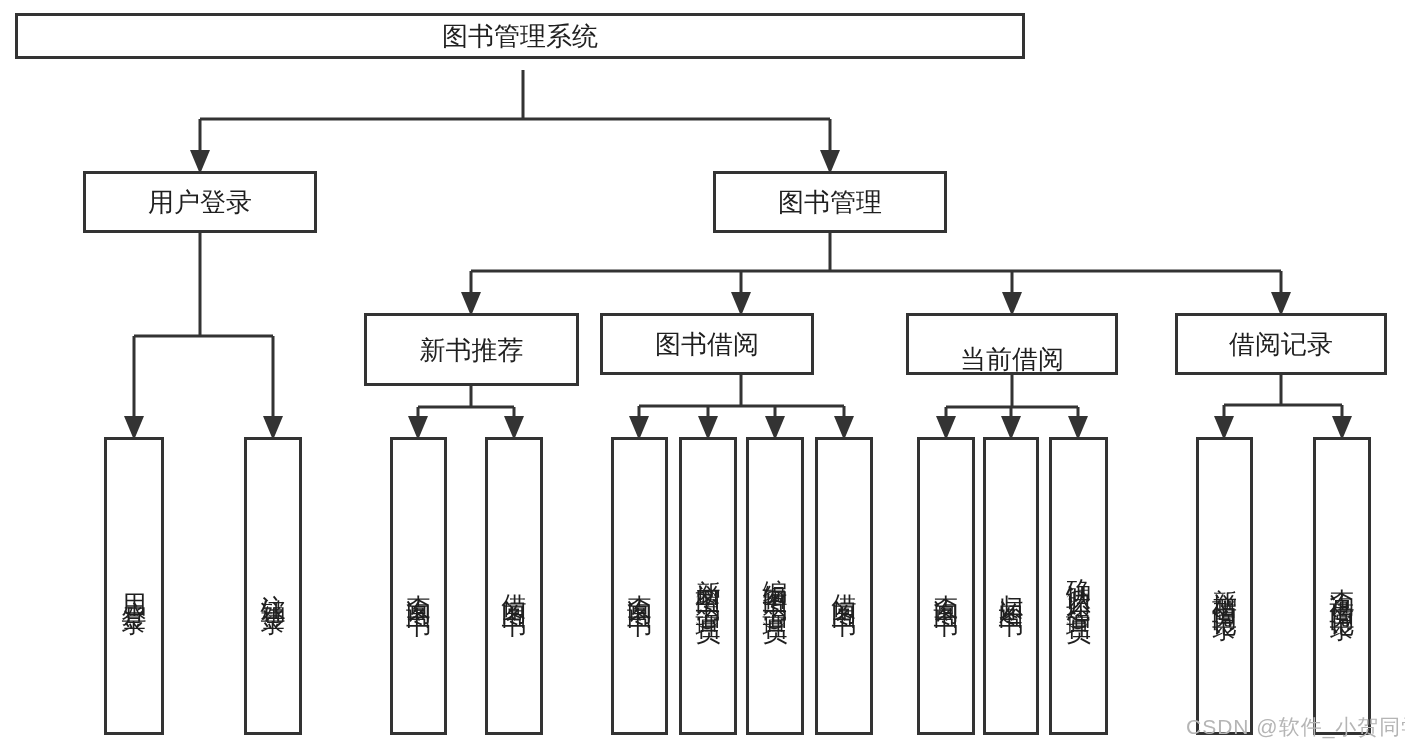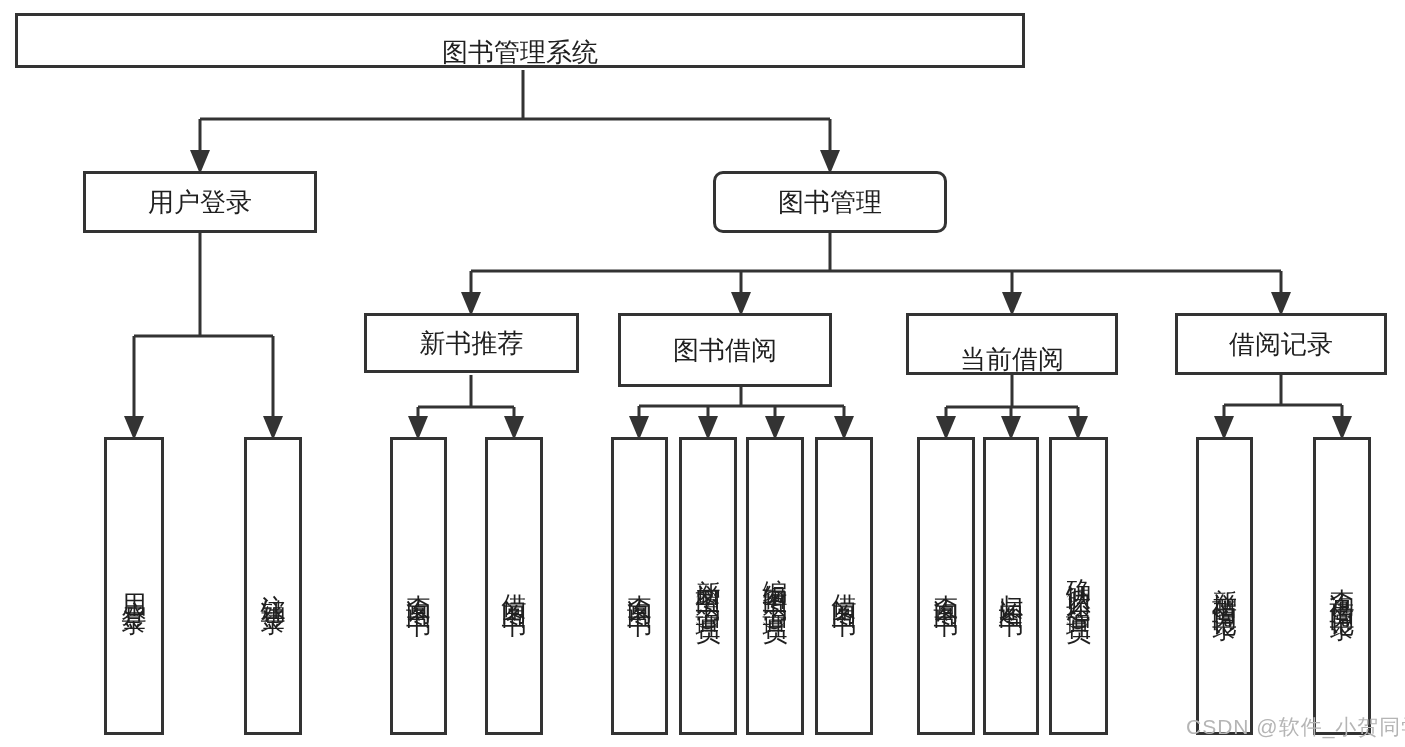--- a/index.html
+++ b/index.html
@@ -95,35 +95,35 @@
       <polygon stroke="none" fill="#333333" points="1068,416 1088,416 1078,440"></polygon>
     </g>
 
     <g stroke="#333333" stroke-width="3" fill="none">
       <path d="M1281 375 V405 M1224 405 H1342 M1224 405 V421 M1342 405 V421"></path>
       <polygon stroke="none" fill="#333333" points="1214,416 1234,416 1224,440"></polygon>
       <polygon stroke="none" fill="#333333" points="1332,416 1352,416 1342,440"></polygon>
     </g>
   </svg>
 
-  <div class="node" style="left:15px; top:13px; width:1010px; height:55px;align-items:flex-end;">
+  <div class="node" style="left:15px; top:13px; width:1010px; height:46px;">
     <span class="lbl">图书管理系统</span>
   </div>
 
   <div class="node" style="left:83px; top:171px; width:234px; height:62px;">
     <span class="lbl">用户登录</span>
   </div>
-  <div class="node" style="left:713px; top:171px; width:234px; height:62px;border-radius:10px;">
+  <div class="node" style="left:713px; top:171px; width:234px; height:62px;">
     <span class="lbl">图书管理</span>
   </div>
 
-  <div class="node" style="left:364px; top:313px; width:215px; height:60px;">
+  <div class="node" style="left:364px; top:313px; width:215px; height:73px;">
     <span class="lbl">新书推荐</span>
   </div>
-  <div class="node" style="left:618px; top:313px; width:214px; height:74px;text-align:center;">
+  <div class="node" style="left:600px; top:313px; width:214px; height:62px;text-align:center;">
     <span class="lbl">图书借阅</span>
   </div>
   <div class="node" style="left:906px; top:313px; width:212px; height:62px;align-items:flex-end;">
     <span class="lbl">当前借阅</span>
   </div>
   <div class="node" style="left:1175px; top:313px; width:212px; height:62px;text-align:right;">
     <span class="lbl">借阅记录</span>
   </div>
 
   <div class="node v" style="left:104px; top:437px; width:60px; height:298px;">

